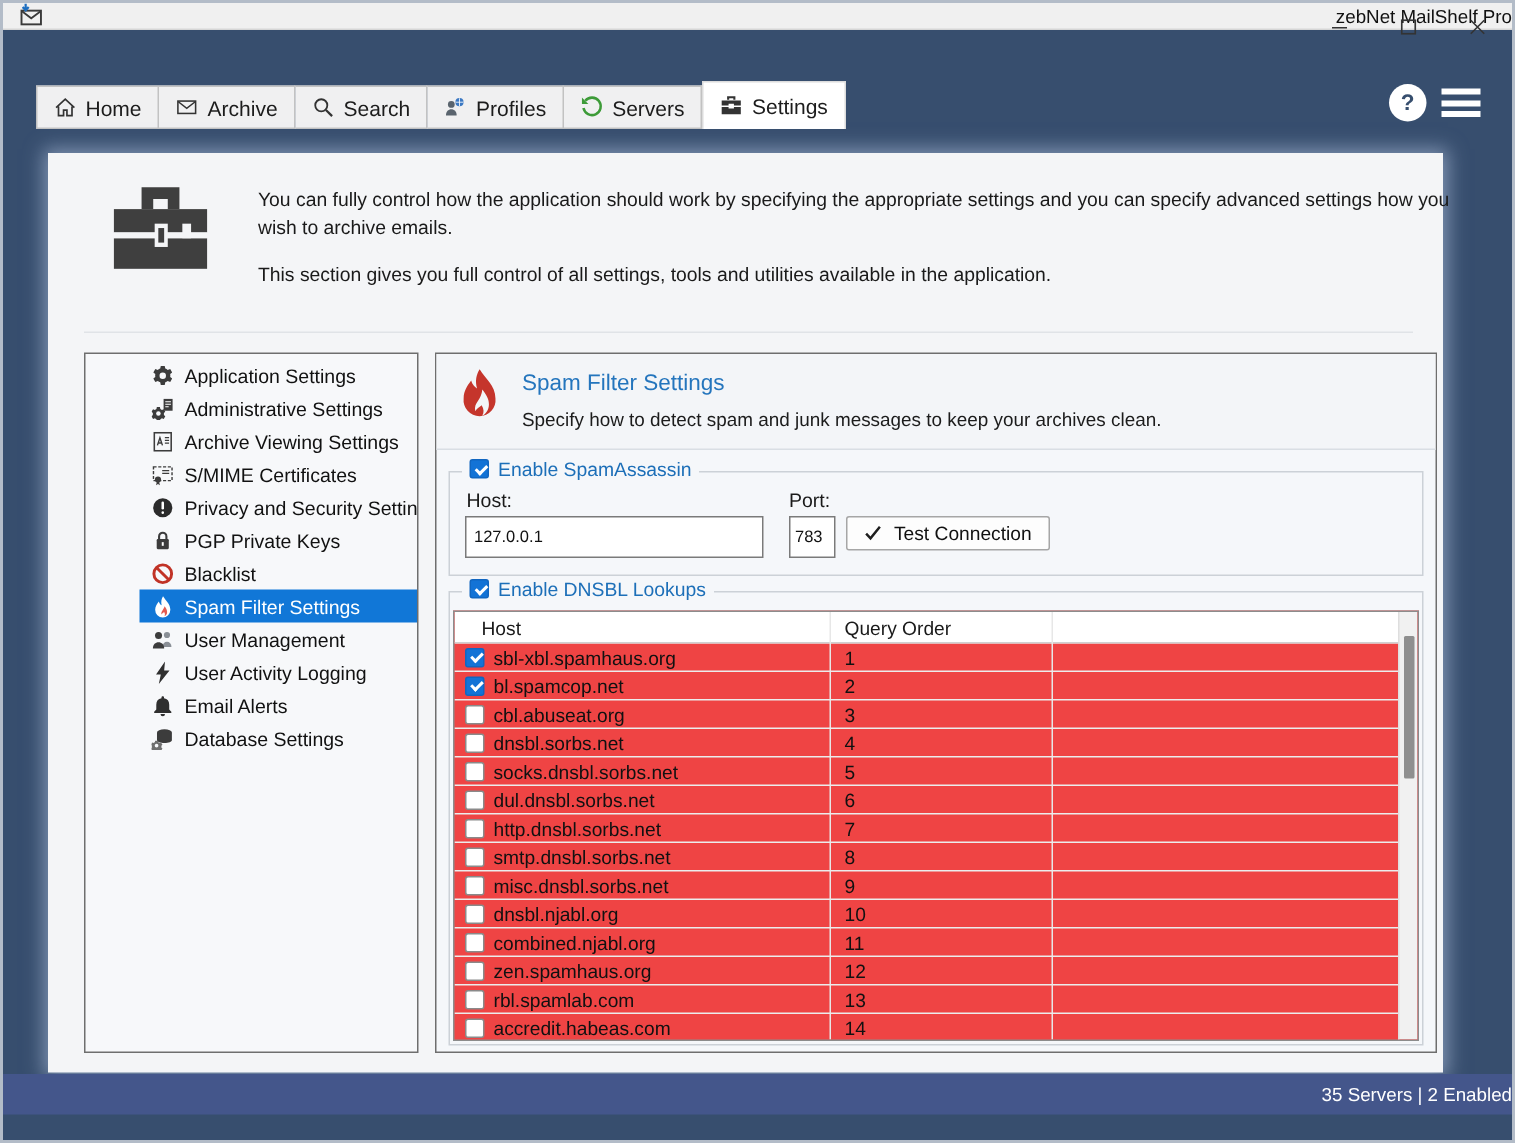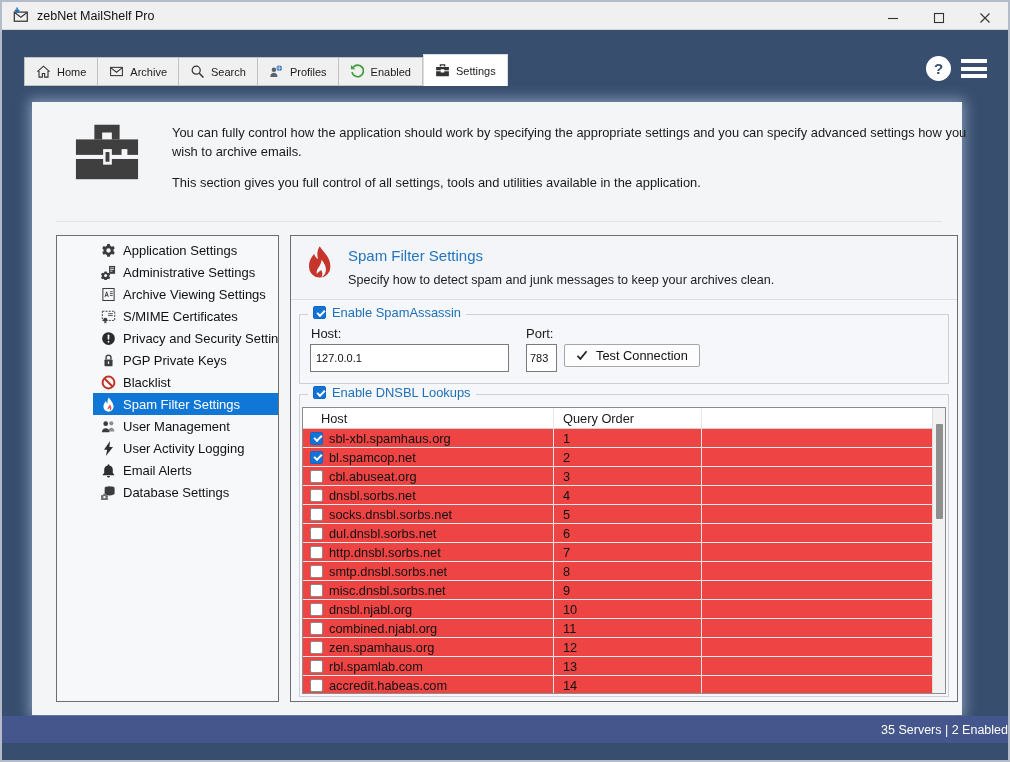--- a/index.html
+++ b/index.html
@@ -1,30 +1,30 @@
 <!DOCTYPE html>
 <html><head>
 <meta charset="utf-8">
 <style>
   * { margin:0; padding:0; box-sizing:border-box; }
   html,body { width:1010px; height:762px; font-family:"Liberation Sans", sans-serif; background:#cfd6de; }
   .window { position:relative; width:1010px; height:762px; background:#374E6E; border:2px solid #b3bcc8; overflow:hidden; }
 
   
-  .titlebar { position:absolute; left:0; top:0; right:0; height:28px; background:#f0f0f0; border-bottom:1px solid #d6d6d6; display:flex; align-items:center; }
+  .titlebar { position:absolute; left:0; top:0; right:0; height:18px; background:#f0f0f0; border-bottom:1px solid #d6d6d6; display:flex; align-items:center;justify-content:space-between; }
   .app-icon { width:17px; height:17px; margin-left:10px; display:inline-flex; }
   .app-icon svg { width:100%; height:100%; }
   .tb-title { margin-left:8px; font-size:12.5px; color:#111; }
   .winbtns { position:absolute; right:0; top:0; height:32px; display:flex; }
   .wbtn { width:46px; height:32px; display:flex; align-items:center; justify-content:center; }
   .wbtn svg { width:12px; height:12px; }
 
   
   .tabbar { position:absolute; left:22px; top:52px; height:32px; display:flex; align-items:flex-end; }
-  .tab { height:29px; display:flex; align-items:center; gap:6px; padding:0 11px; background:#f0f0f1; border:1px solid #c2c2c2; border-left-width:0; font-size:11px; color:#1c1c1c; cursor:default; }
+  .tab { height:29px; display:flex; align-items:center; gap:6px; padding:0 11px; background:#f0f0f1; border:1px solid #c2c2c2; border-left-width:0; font-size:14px; color:#1c1c1c; cursor:default; }
   .tab:first-child { border-left-width:1px; }
   .tab.active { height:32px; background:#ffffff; border:1px solid #dcdcdc; border-bottom:none; }
   .tab .ticon { width:15px; height:15px; display:inline-flex; }
   .tab .ticon svg { width:100%; height:100%; }
 
   .help { position:absolute; left:924px; top:54px; width:25px; height:25px; border-radius:50%; background:#fff; display:flex; align-items:center; justify-content:center; font-size:15px; font-weight:bold; color:#374E6E; }
   .menu { position:absolute; left:959px; top:57px; width:26px; height:19px; display:flex; flex-direction:column; justify-content:space-between; }
   .menu i { display:block; height:4px; background:#fff; }
 
   
@@ -152,21 +152,21 @@
         </span>
         <span>Profiles</span>
       </div>
       <div class="tab">
         <span class="ticon">
           <svg viewBox="0 0 16 16">
             <path d="M3.4 3.4A6.2 6.2 0 112.1 8.6" fill="none" stroke="#3d9b38" stroke-width="1.8"></path>
             <path d="M1 1v4.6h4.6z" fill="#3d9b38"></path>
           </svg>
         </span>
-        <span>Enabled</span>
+        <span>Servers</span>
       </div>
       <div class="tab active">
         <span class="ticon">
           <svg viewBox="0 0 16 16">
             <path d="M5.8 3.8V2h4.4v1.8" fill="none" stroke="#333" stroke-width="1.5"></path>
             <path d="M1.2 4.2h13.6v3.6H9.9V6.6H6.1v1.2H1.2zM1.2 8.8h4.9V10h3.8V8.8h4.9V14H1.2z" fill="#333"></path>
           </svg>
         </span>
         <span>Settings</span>
       </div>

